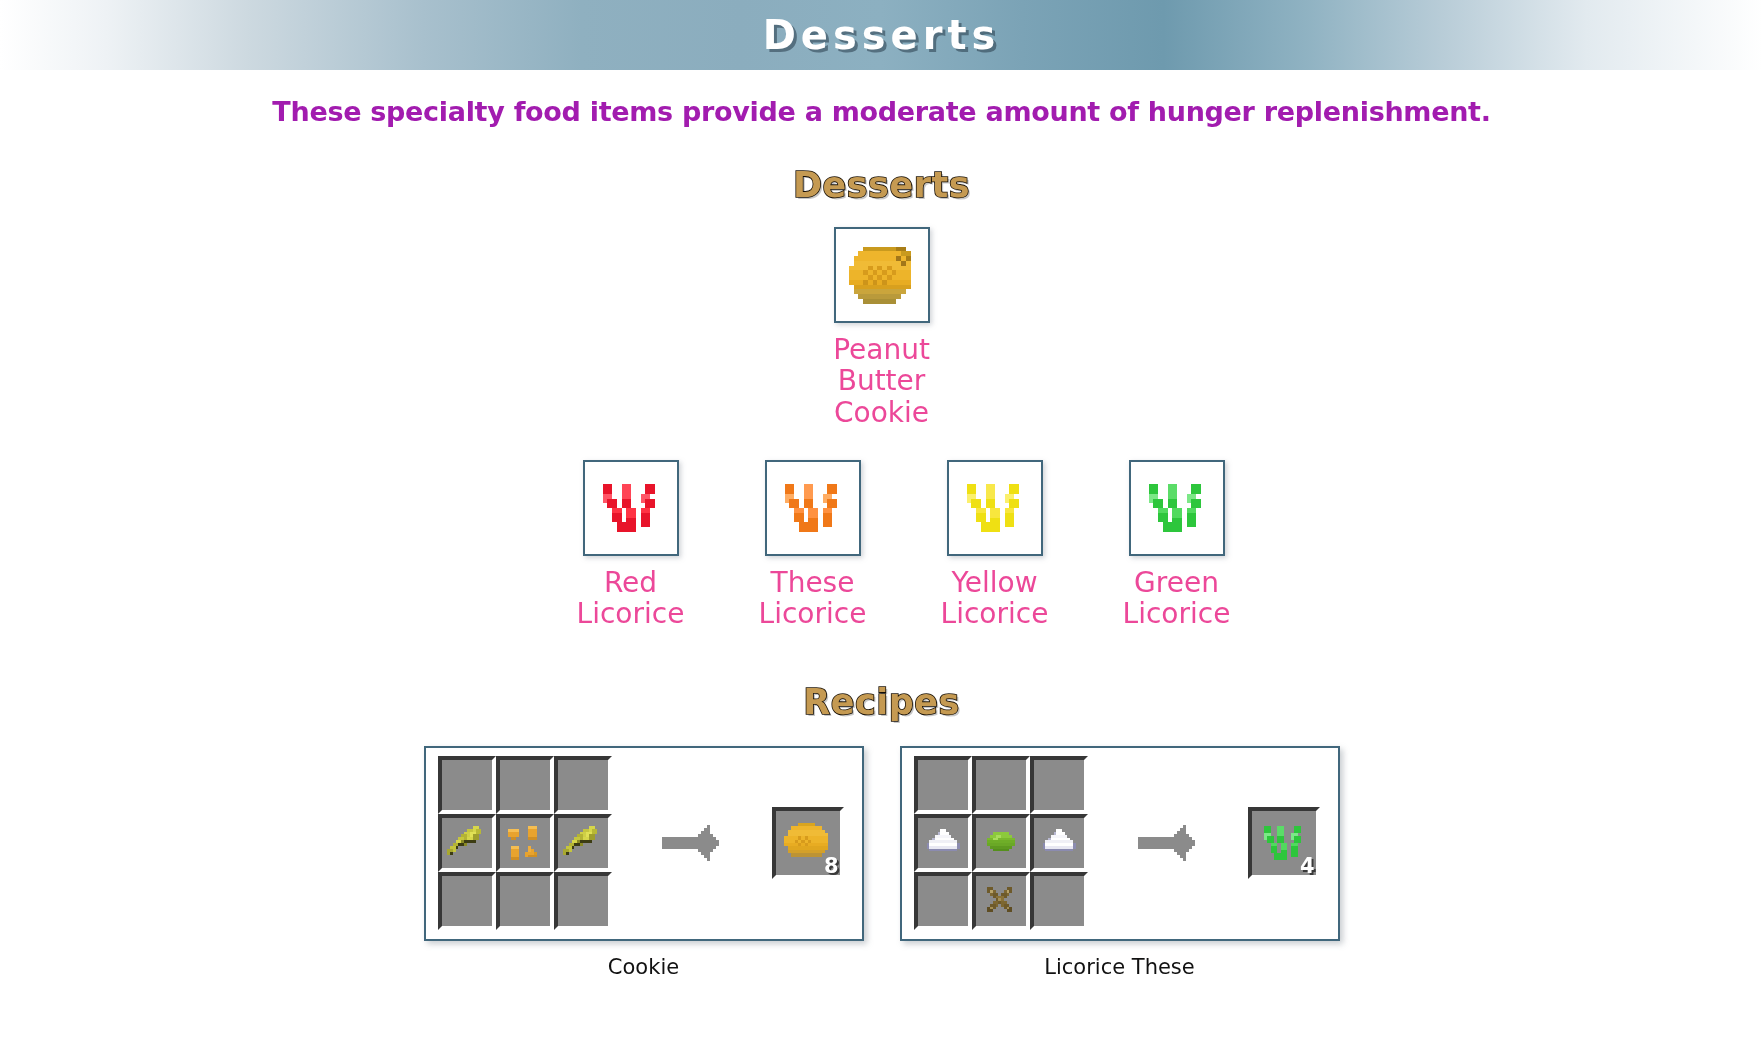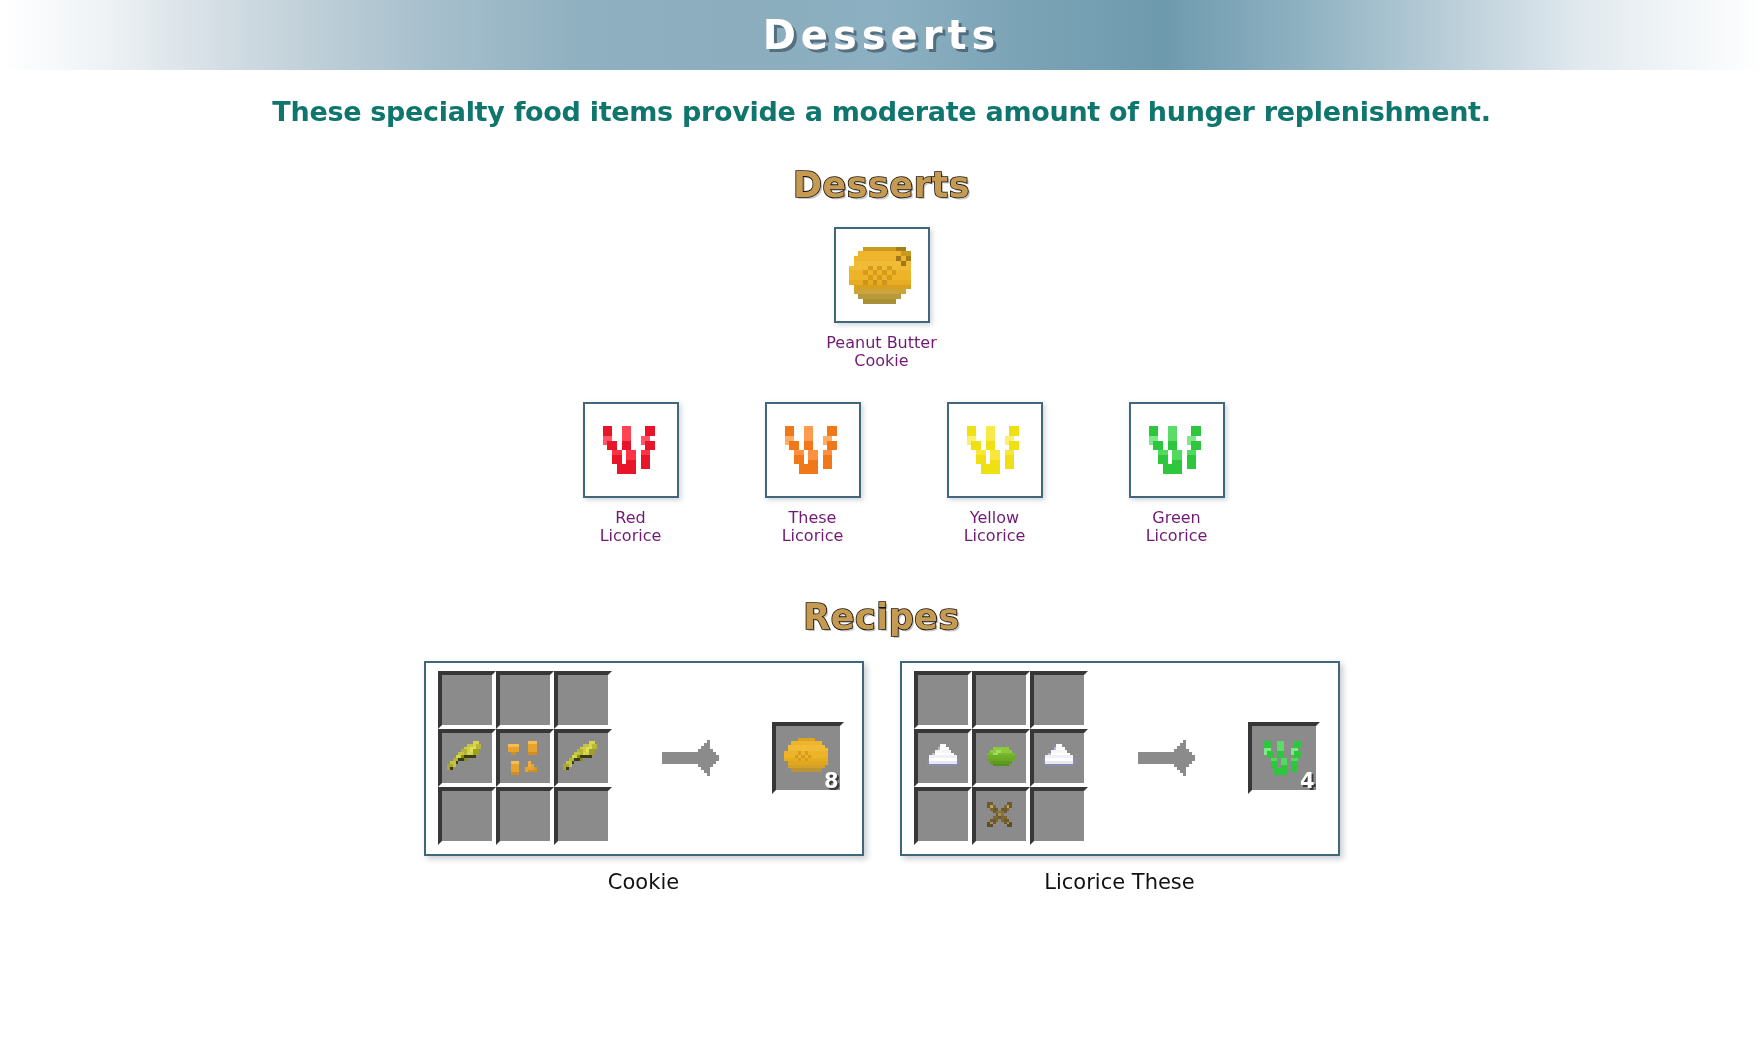--- a/index.html
+++ b/index.html
@@ -45,21 +45,21 @@
     text-shadow: 3px 3px 0 rgba(40,60,75,0.55);
   }
 
   
   .intro {
     text-align: center;
     margin-top: 26px;
     font-family: "DejaVu Sans", sans-serif;
     font-size: 27px;
     font-weight: bold;
-    color: #0f766e;
+    color: #a21caf;
     letter-spacing: -0.3px;
   }
 
   
   .section-heading {
     text-align: center;
     font-family: "DejaVu Sans", sans-serif;
     font-size: 35px;
     font-weight: bold;
     color: #c59a52;
@@ -97,23 +97,23 @@
     display: flex;
     align-items: center;
     justify-content: center;
     image-rendering: pixelated;
   }
   .item-box.big { width: 96px; height: 96px; }
 
   .item-label {
     margin-top: 11px;
     font-family: "DejaVu Sans", sans-serif;
-    font-size: 16px;
+    font-size: 28px;
     line-height: 1.12;
-    color: #701a75;
+    color: #ec4899;
     text-align: center;
     white-space: pre-line;
   }
 
   
   .recipes-row {
     display: flex;
     justify-content: center;
     align-items: flex-start;
     gap: 36px;

